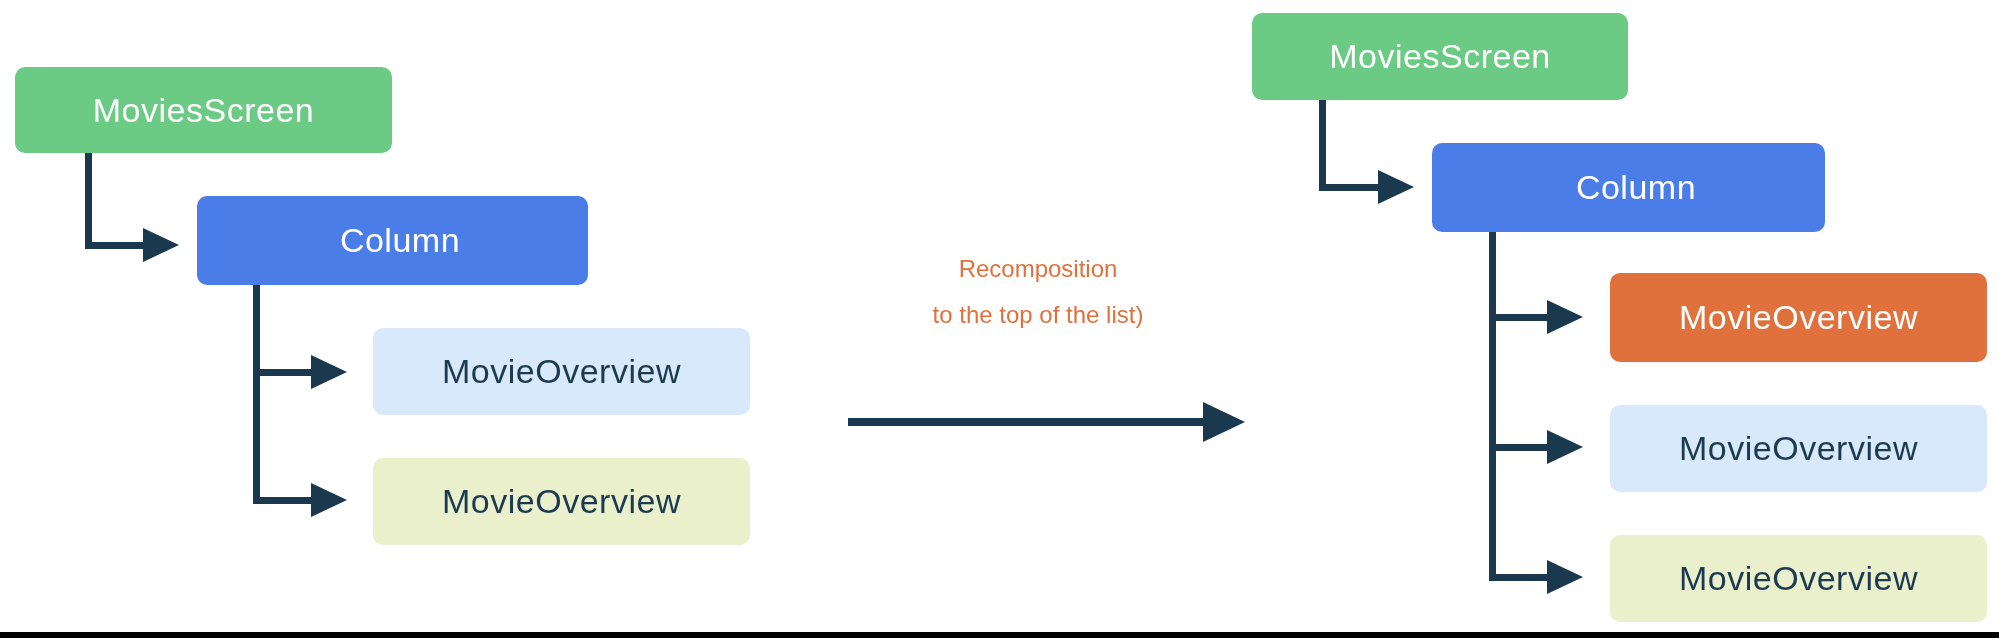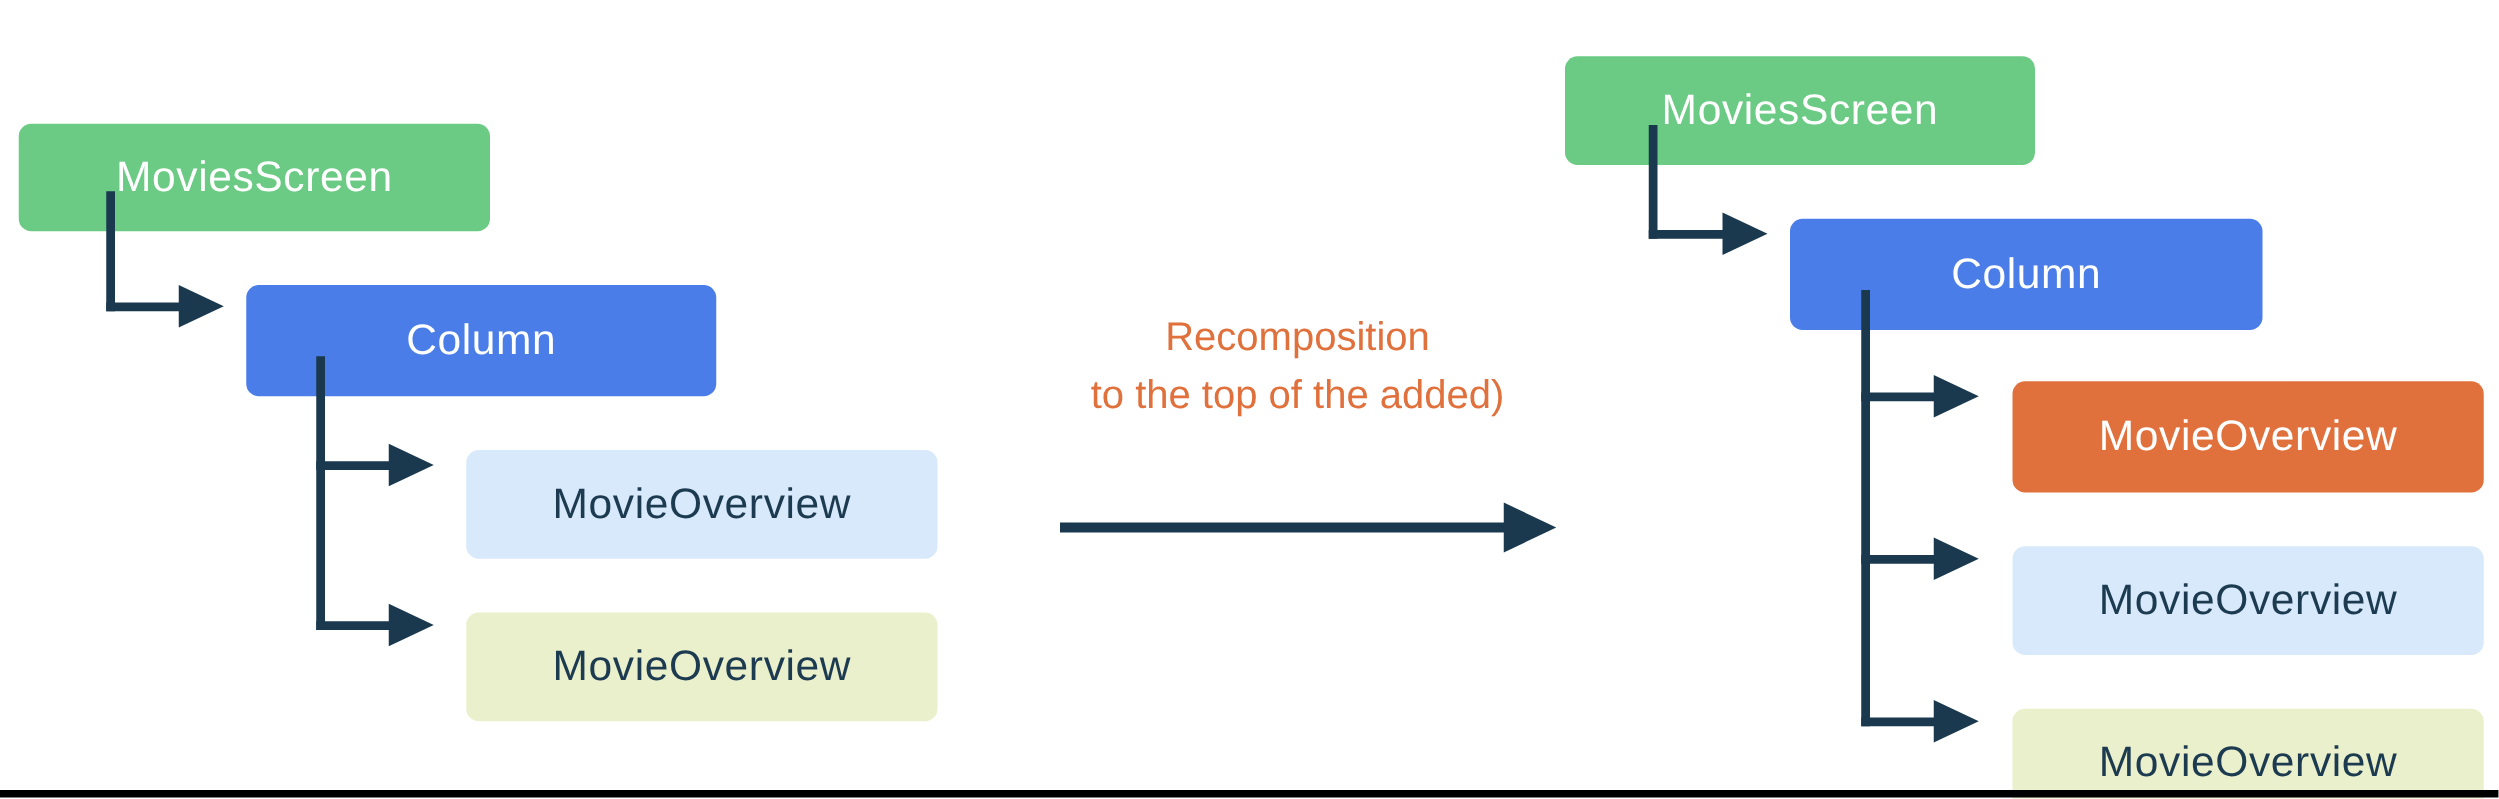--- a/index.html
+++ b/index.html
@@ -24,45 +24,44 @@
   .node{
     position:absolute;
     border-radius:10px;
     display:flex;
     align-items:center;
     justify-content:center;
     font-size:34px;
     font-weight:500;
     letter-spacing:0.5px;
     white-space:nowrap;
-    margin-top:32px;
   }
   .node.green{background:var(--green);color:var(--white);}
-  .node.blue{background:var(--blue);color:var(--white);}
+  .node.blue{background:var(--blue);color:var(--white);padding-left:15px;}
   .node.orange{background:var(--orange);color:var(--white);}
   .node.lightblue{background:var(--lightblue);color:#1d3b50;}
   .node.lightyellow{background:var(--lightyellow);color:#1d3b50;}
   .line{position:absolute;background:var(--navy);}
   .arrow-e{
     position:absolute;width:0;height:0;
     border-top:17px solid transparent;
     border-bottom:17px solid transparent;
     border-left:36px solid var(--navy);
   }
   .arrow-e.big{
     border-top:20px solid transparent;
     border-bottom:20px solid transparent;
     border-left:42px solid var(--navy);
   }
   .annotation{
     position:absolute;
     left:828px;top:246px;width:420px;
     text-align:center;
     color:var(--orange);
-    font-size:32px;
+    font-size:24px;
     font-weight:500;
     line-height:46px;
     white-space:nowrap;
   }
   .bottom-rule{
     position:absolute;
     left:0;top:632px;width:1999px;height:6px;
     background:var(--black);
   }
 </style>
@@ -83,21 +82,21 @@
   <div class="line" style="left:253px;top:369px;width:60px;height:7px;"></div>
   <div class="arrow-e" style="left:311px;top:355px;"></div>
   <div class="line" style="left:253px;top:497px;width:60px;height:7px;"></div>
   <div class="arrow-e" style="left:311px;top:483px;"></div>
 
   <div class="node lightblue" style="left:373px;top:328px;width:377px;height:87px;">MovieOverview</div>
   <div class="node lightyellow" style="left:373px;top:458px;width:377px;height:87px;">MovieOverview</div>
 
   <div class="annotation">
     <div>Recomposition</div>
-    <div>to the top of the added)</div>
+    <div>to the top of the list)</div>
   </div>
 
   <div class="line" style="left:848px;top:418px;width:357px;height:8px;"></div>
   <div class="arrow-e big" style="left:1203px;top:402px;"></div>
 
   <div class="node green" style="left:1252px;top:13px;width:376px;height:87px;">MoviesScreen</div>
 
   <div class="line" style="left:1319px;top:100px;width:7px;height:91px;"></div>
   <div class="line" style="left:1319px;top:184px;width:61px;height:7px;"></div>
   <div class="arrow-e" style="left:1378px;top:170px;"></div>

